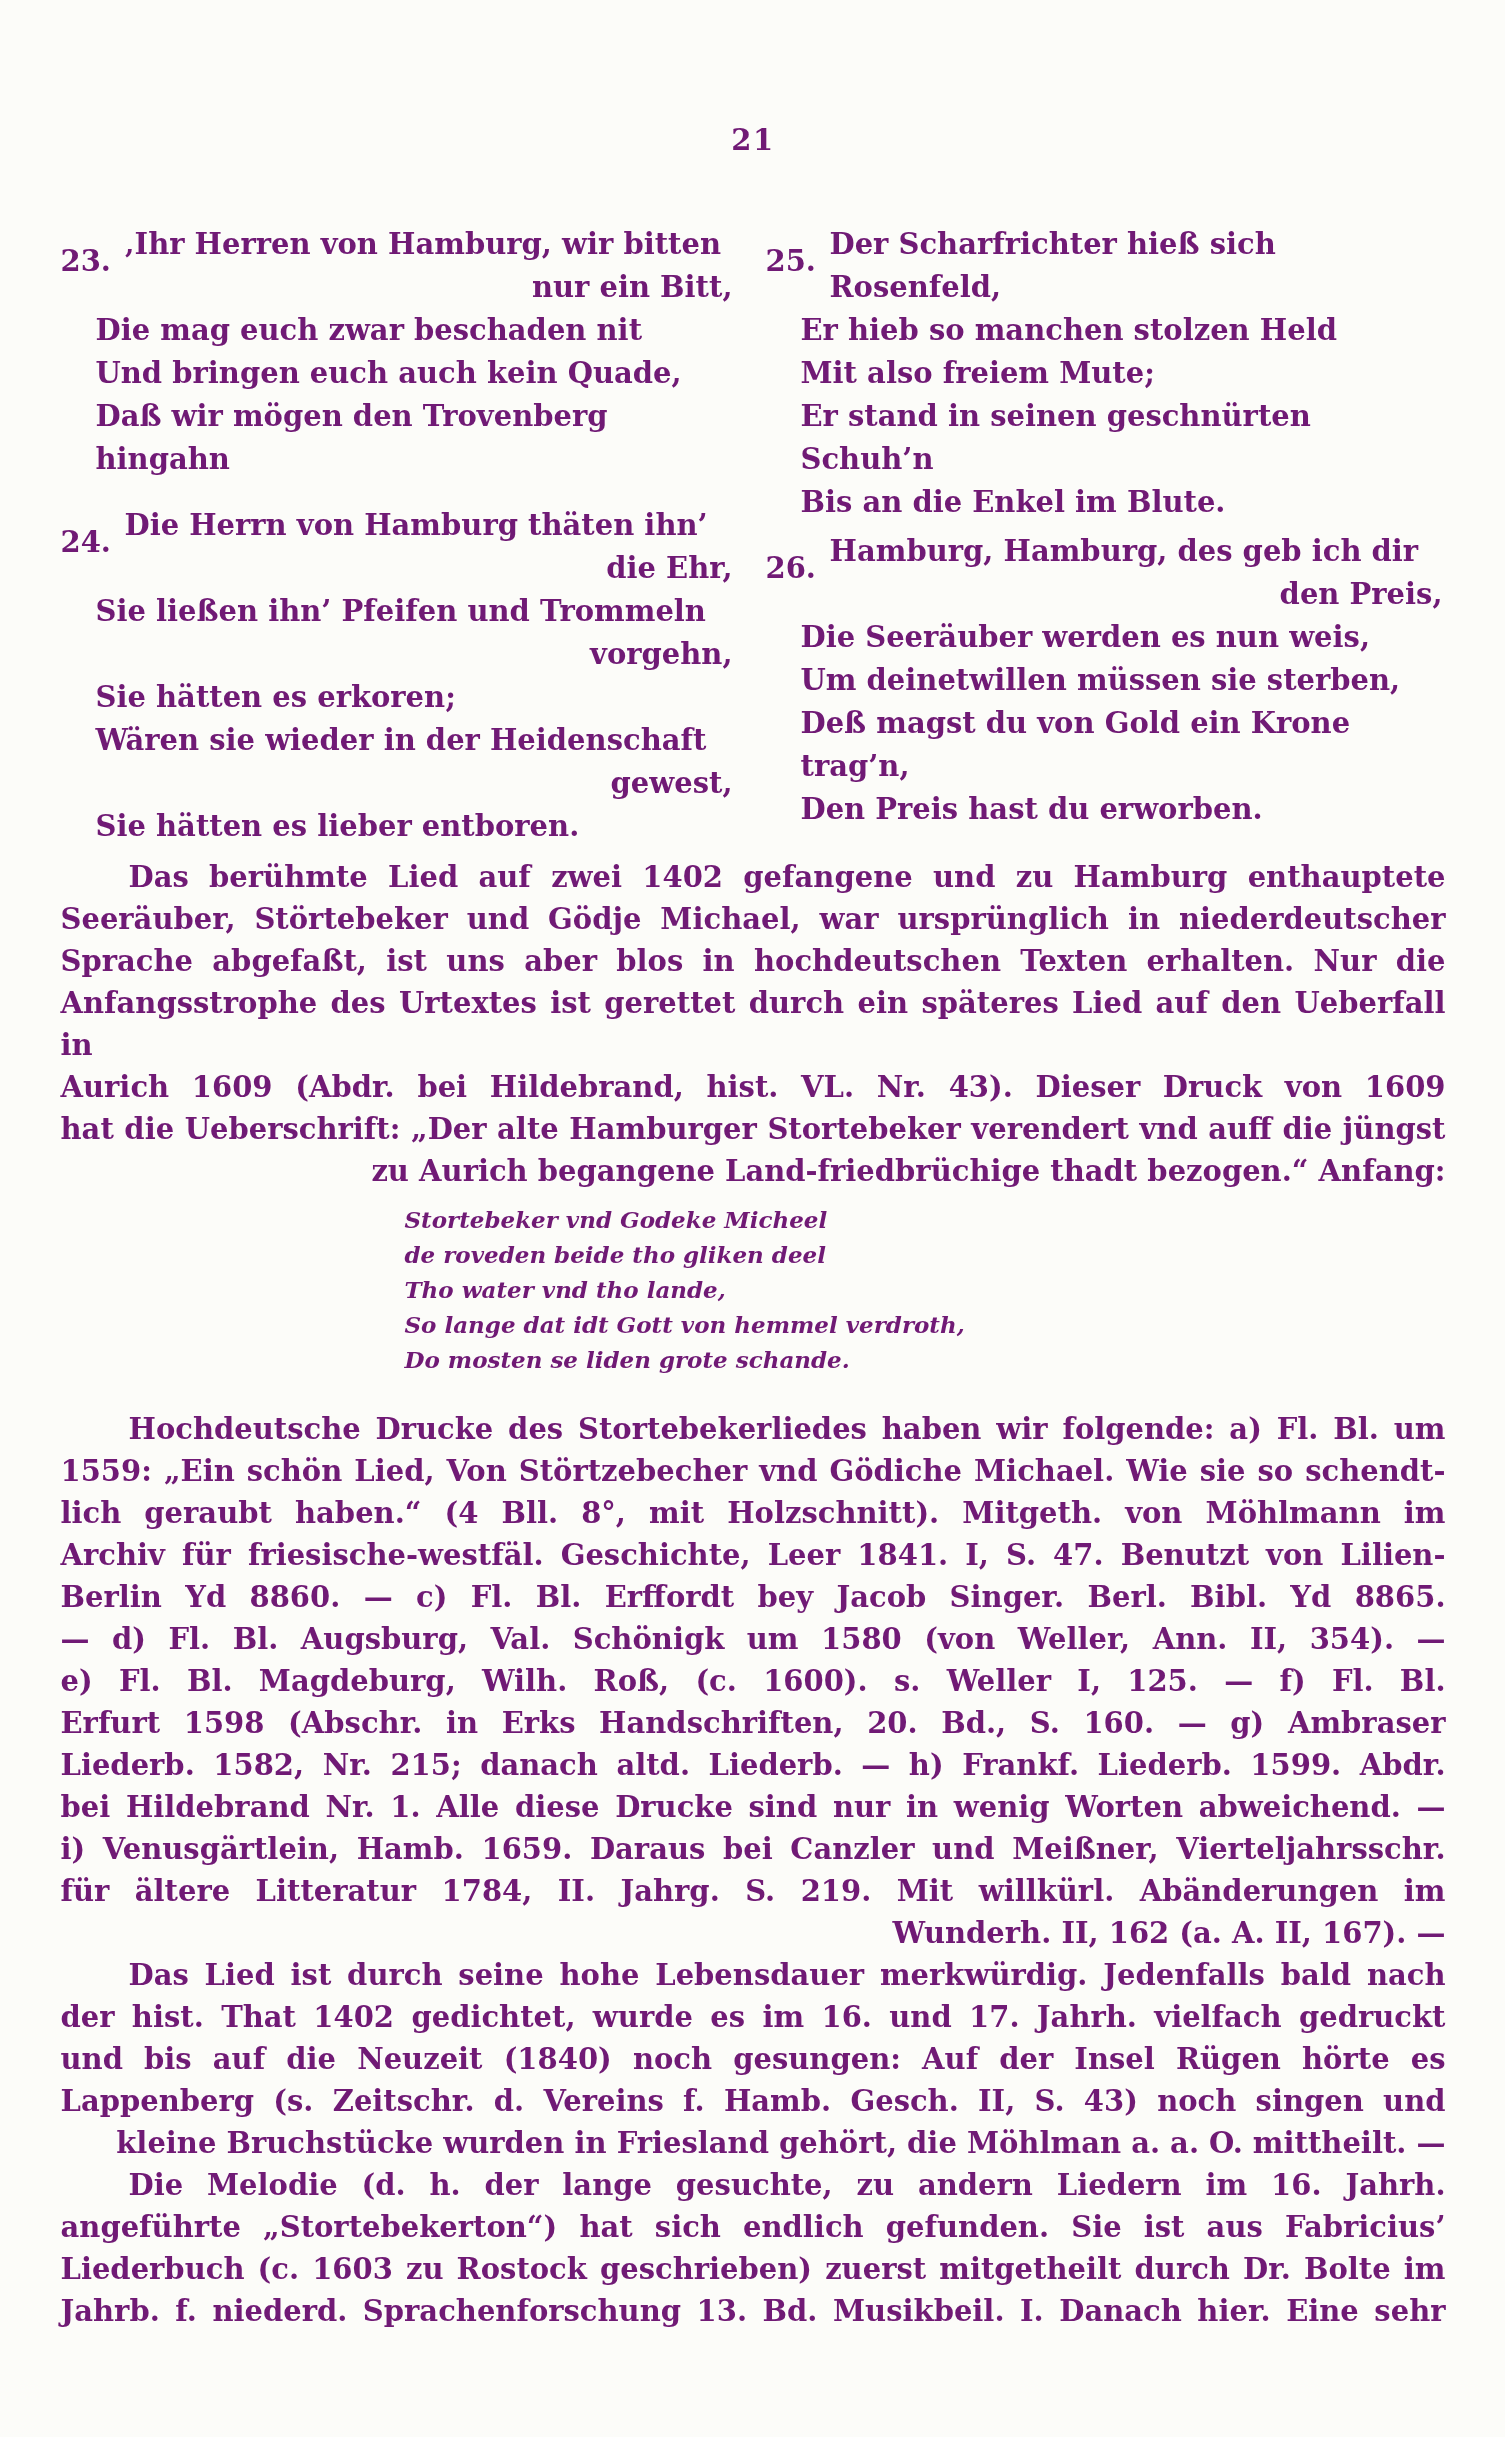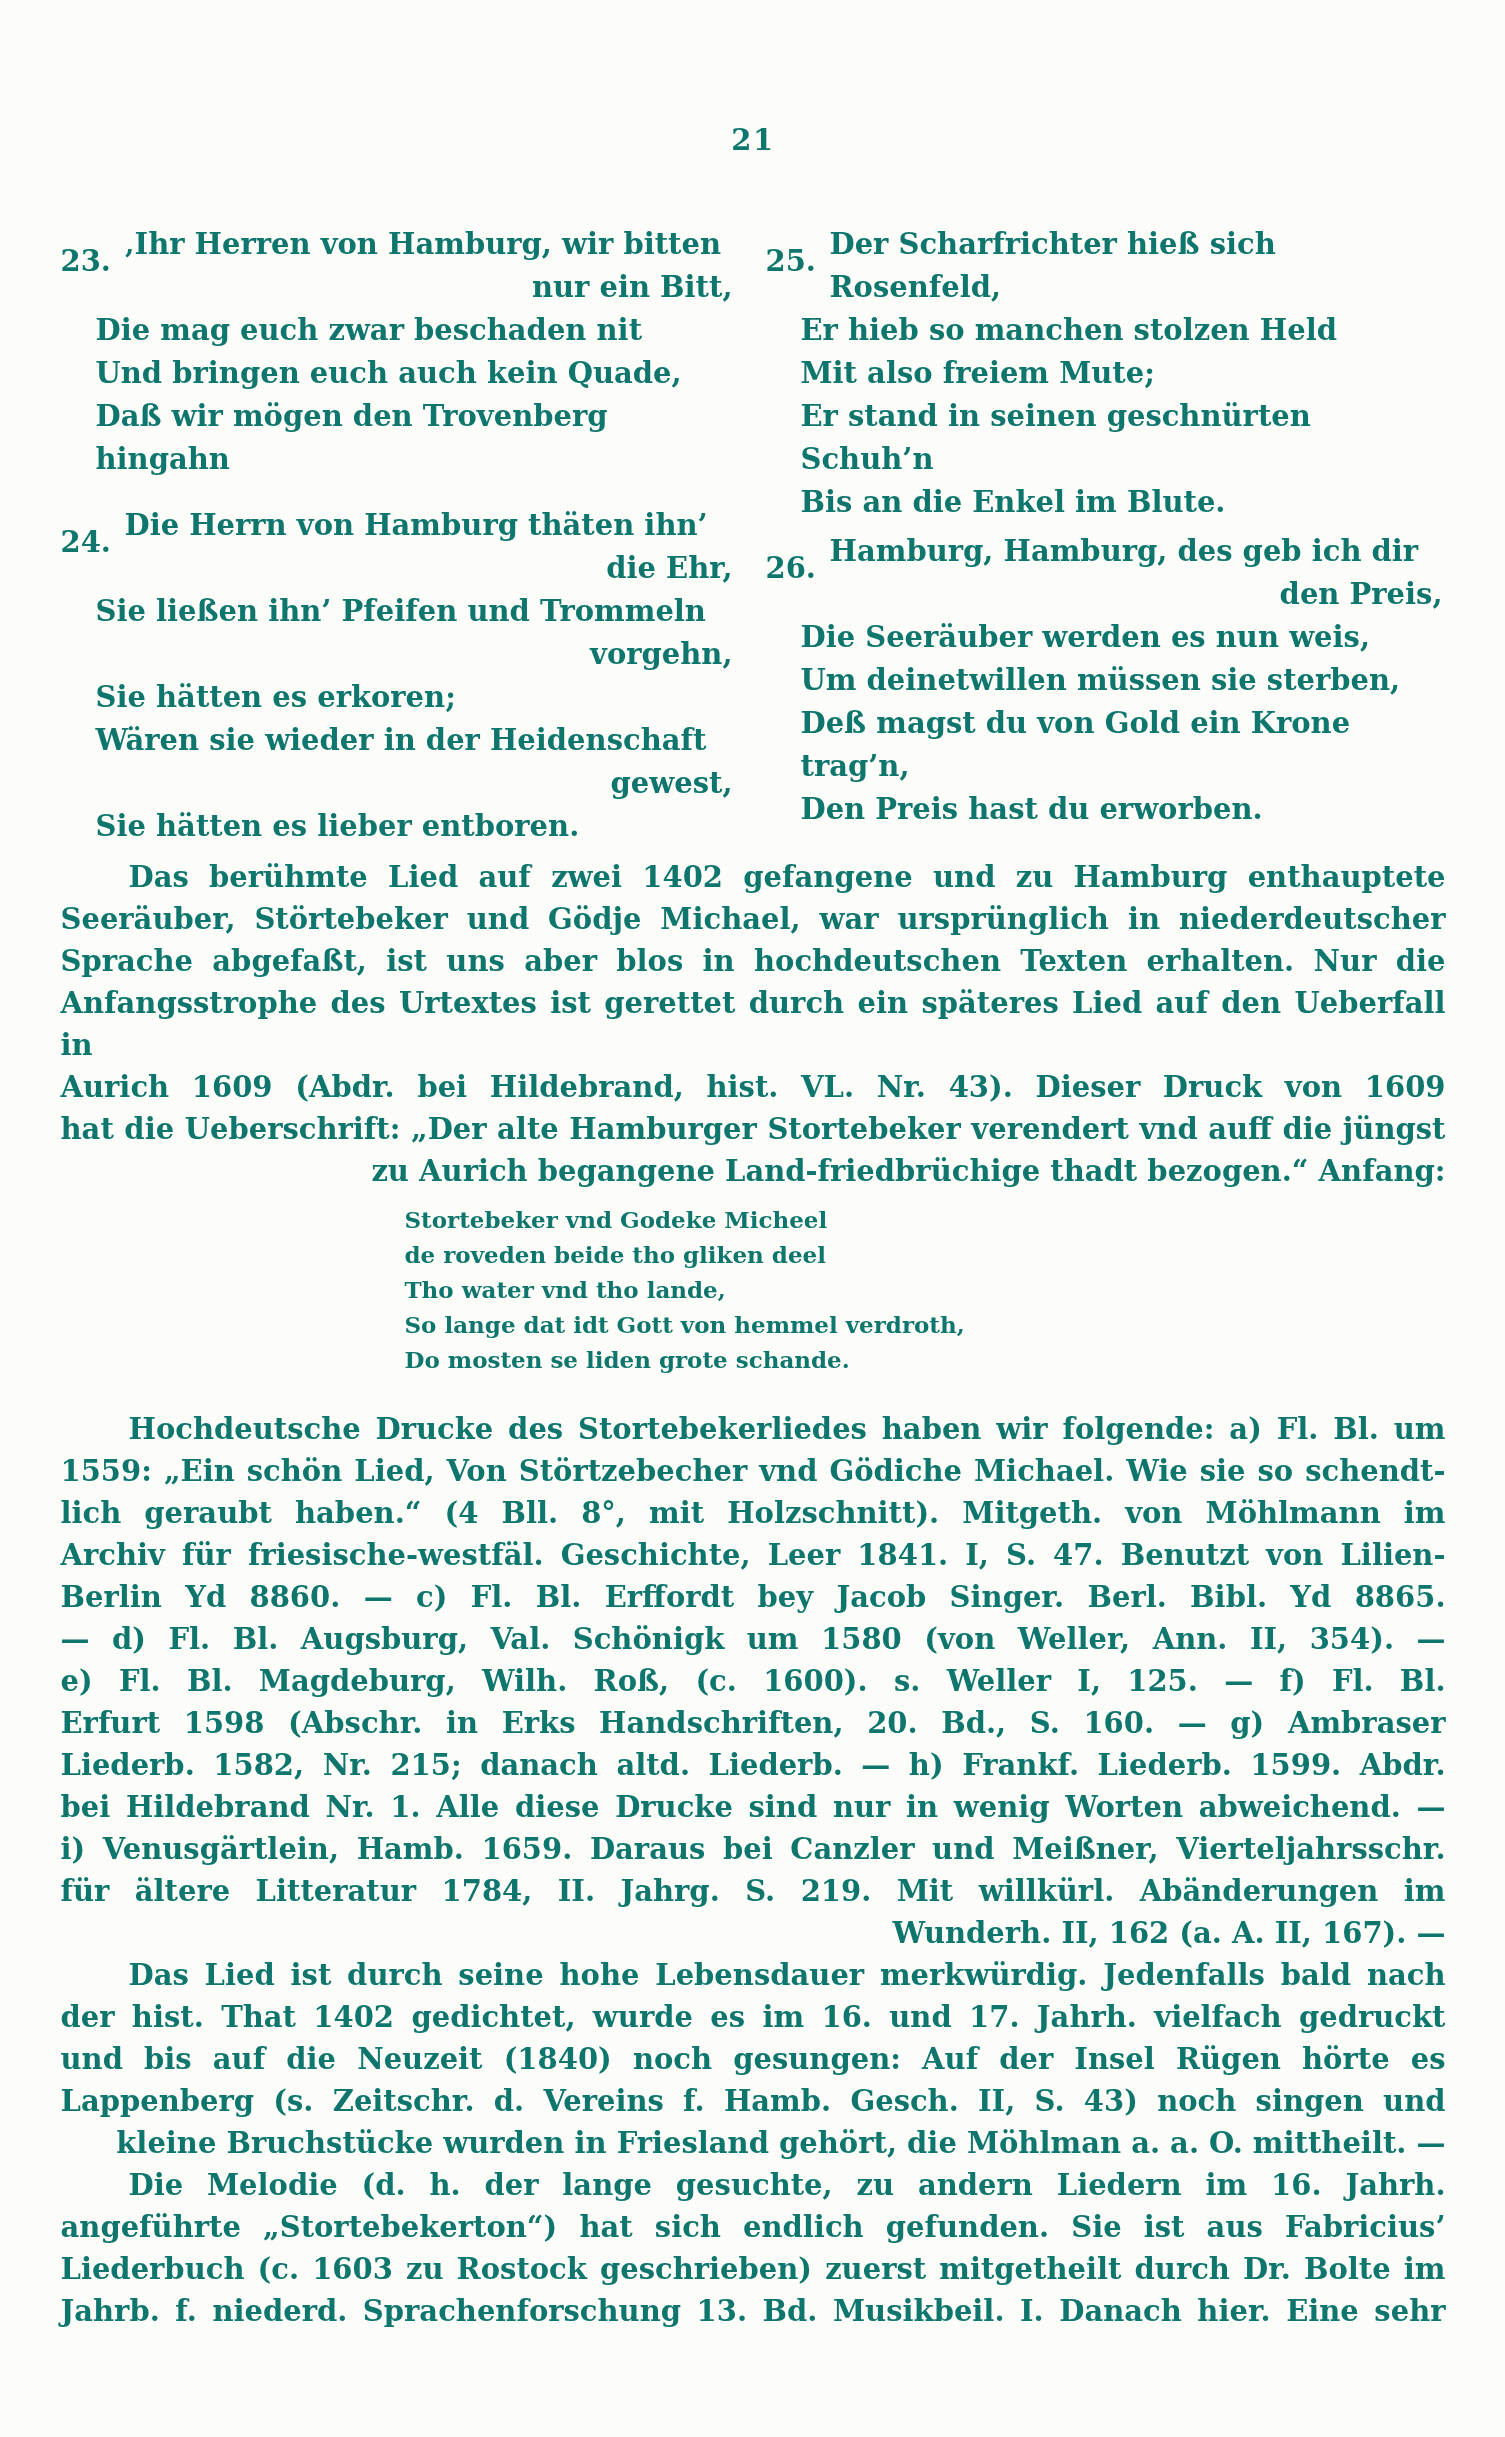--- a/index.html
+++ b/index.html
@@ -5,21 +5,21 @@
   html, body {
     margin: 0;
     padding: 0;
     background: #f4f4f1;
   }
   .sheet {
     position: relative;
     width: 1506px;
     height: 2438px;
     background: #fcfcf9;
-    color: #0f766e;
+    color: #701a75;
     font-family: "DejaVu Serif", "Liberation Serif", serif;
     font-weight: 700;
     overflow: hidden;
   }
   .content {
     width: 1385px;
     margin: 0 auto;
     padding-top: 125px;
   }
   .pagenum {
@@ -62,20 +62,21 @@
   .j {
     text-align: justify;
     text-align-last: justify;
   }
   .l { text-align: right; }
   .ind { padding-left: 68px; }
   .quote {
     margin: 10.6px 0 0 344px;
     font-size: 23px;
     line-height: 35px;
+    font-style: italic;
   }
   .quote + .pgroup { margin-top: 31px; }
 </style>
 </head>
 <body>
 
 <div class="sheet">
   <div class="content">
 
     <div class="pagenum">21</div>

